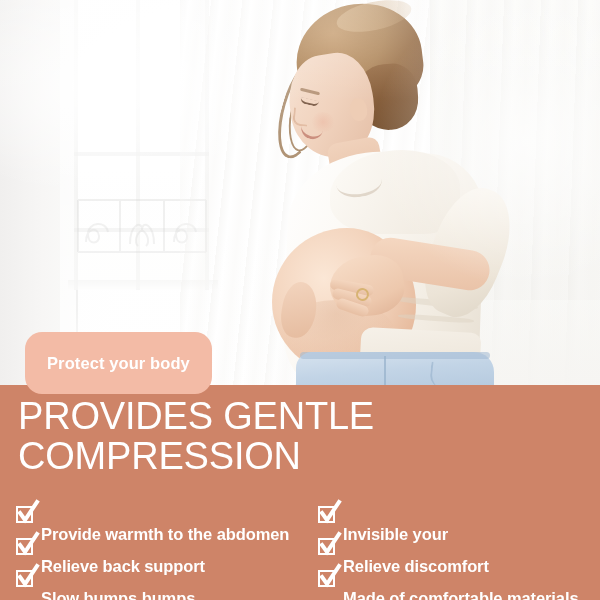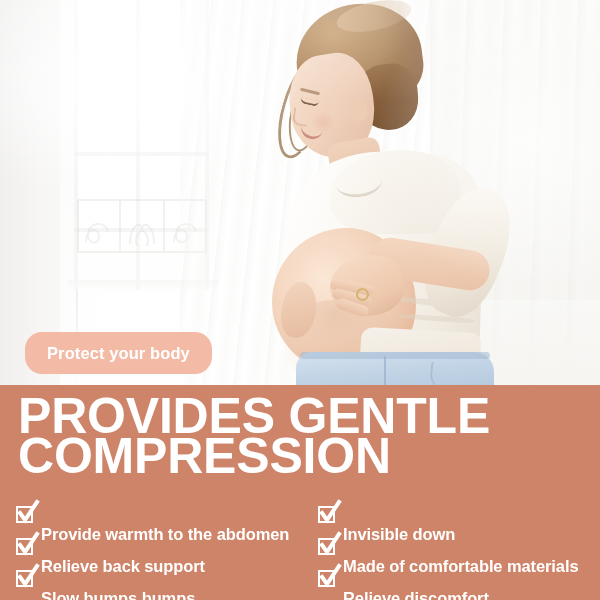--- a/index.html
+++ b/index.html
@@ -386,21 +386,21 @@
       radial-gradient(ellipse 34% 50% at 88% 36%, rgba(255,255,255,.72) 0%, rgba(255,255,255,0) 76%),
       linear-gradient(180deg, rgba(255,255,255,.24) 0%, rgba(255,255,255,0) 26%);
   }
 
   
   .pill-badge {
     position: absolute;
     left: 25px;
     top: 332px;
     height: 34px;
-    padding: 4px 22px;
+    padding: 14px 22px;
     display: flex;
     align-items: center;
     border-radius: 17px;
     background: #f3bba6;
     color: #ffffff;
     font-size: 16.5px;
     font-weight: bold;
     letter-spacing: .1px;
     white-space: nowrap;
     z-index: 5;
@@ -415,22 +415,22 @@
     height: 215px;
     background: #ce8468;
   }
 
   .headline {
     position: absolute;
     left: 18px;
     top: 396px;
     width: 570px;
     color: #ffffff;
-    font-size: 50px;
-    font-weight: bold;
+    font-size: 38px;
+    font-weight: normal;
     line-height: 40px;
     letter-spacing: -0.2px;
     white-space: pre-line;
   }
 
   
   .features {
     position: absolute;
     left: 0;
     top: 498px;
@@ -588,35 +588,35 @@
       </div>
     </div>
 
     <div class="feature-col right">
       <div class="feature-item">
         <span class="checkbox">
           <svg width="22" height="24" viewBox="0 0 22 24">
               <path d="M3 12 L8 19 L20 1" stroke="#ffffff" stroke-width="4" fill="none" stroke-linecap="square"></path>
             </svg>
         </span>
-        <span class="feature-label">Invisible down</span>
+        <span class="feature-label">Invisible your</span>
+      </div>
+      <div class="feature-item">
+        <span class="checkbox">
+          <svg width="22" height="24" viewBox="0 0 22 24">
+              <path d="M3 12 L8 19 L20 1" stroke="#ffffff" stroke-width="4" fill="none" stroke-linecap="square"></path>
+            </svg>
+        </span>
+        <span class="feature-label">Relieve discomfort</span>
       </div>
       <div class="feature-item">
         <span class="checkbox">
           <svg width="22" height="24" viewBox="0 0 22 24">
               <path d="M3 12 L8 19 L20 1" stroke="#ffffff" stroke-width="4" fill="none" stroke-linecap="square"></path>
             </svg>
         </span>
         <span class="feature-label">Made of comfortable materials</span>
       </div>
-      <div class="feature-item">
-        <span class="checkbox">
-          <svg width="22" height="24" viewBox="0 0 22 24">
-              <path d="M3 12 L8 19 L20 1" stroke="#ffffff" stroke-width="4" fill="none" stroke-linecap="square"></path>
-            </svg>
-        </span>
-        <span class="feature-label">Relieve discomfort</span>
-      </div>
     </div>
 
   </div>
 
 </div>
 
 </body></html>

